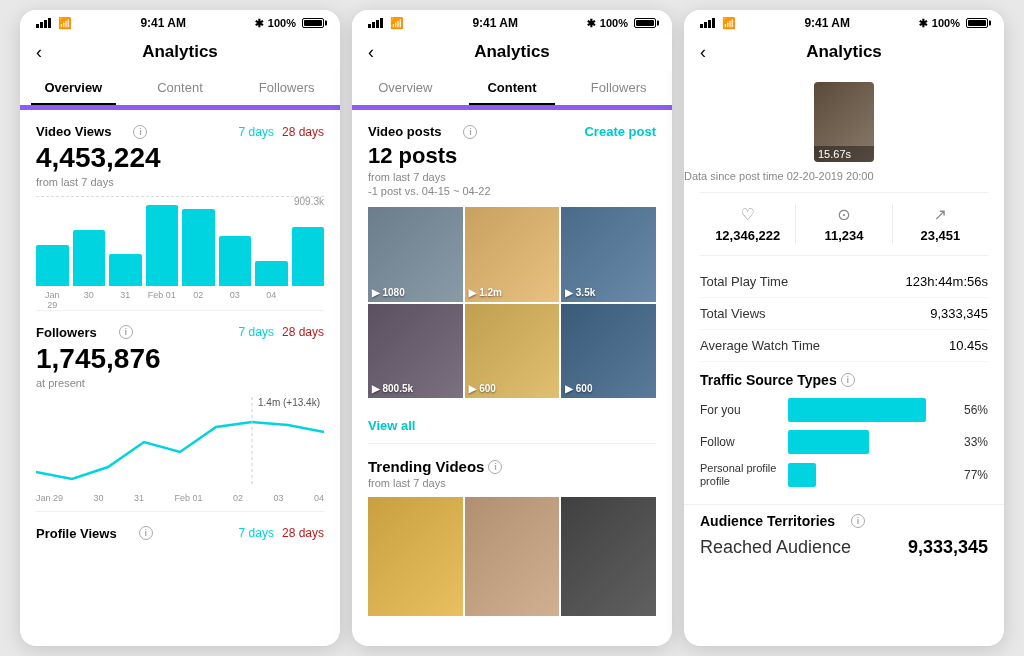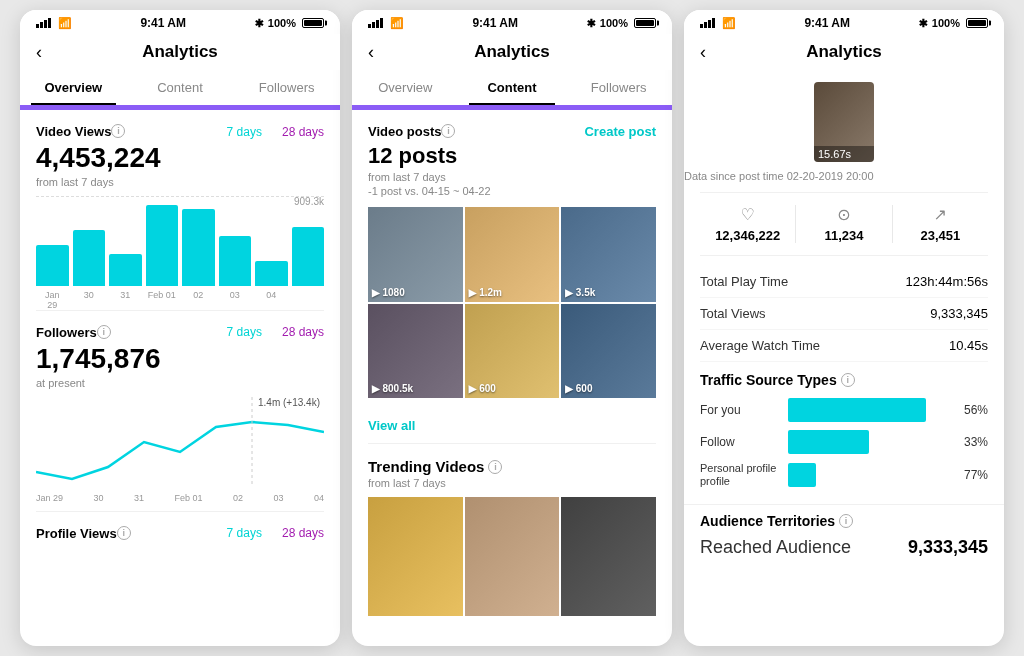--- a/index.html
+++ b/index.html
@@ -142,21 +142,22 @@
       display: flex;
       justify-content: space-between;
       align-items: center;
       margin-bottom: 4px;
     }
     .section-title {
       font-size: 13px;
       font-weight: 600;
       color: #000;
       display: flex;
-      gap: 0;
+      align-items: center;
+      gap: 22px;
     }
     .info-icon {
       width: 14px;
       height: 14px;
       border: 1px solid #aaa;
       border-radius: 50%;
       display: inline-flex;
       align-items: center;
       justify-content: center;
       font-size: 9px;
@@ -165,22 +166,21 @@
     .time-filters {
       display: flex;
       gap: 8px;
     }
     .time-filter {
       font-size: 12px;
       color: #00d4d4;
       cursor: pointer;
     }
     .time-filter.inactive {
-      color: #a21caf;
-      margin-left: 12px;
+      color: #b91c1c;
     }
     .big-number {
       font-size: 28px;
       font-weight: 700;
       color: #000;
       line-height: 1.1;
     }
     .sub-text {
       font-size: 11px;
       color: #888;
@@ -463,21 +463,21 @@
     }
     .audience-section {
       padding: 8px 16px 0;
       border-top: 1px solid #f0f0f0;
     }
     .audience-title {
       font-size: 14px;
       font-weight: 700;
       display: flex;
       align-items: center;
-      gap: 4px;
+      gap: 16px;
     }
     .reached-row {
       display: flex;
       justify-content: space-between;
       padding: 8px 0;
       font-size: 18px;
     }
     .reached-label { color: #333; }
     .reached-value { font-weight: 600; }
   </style>

